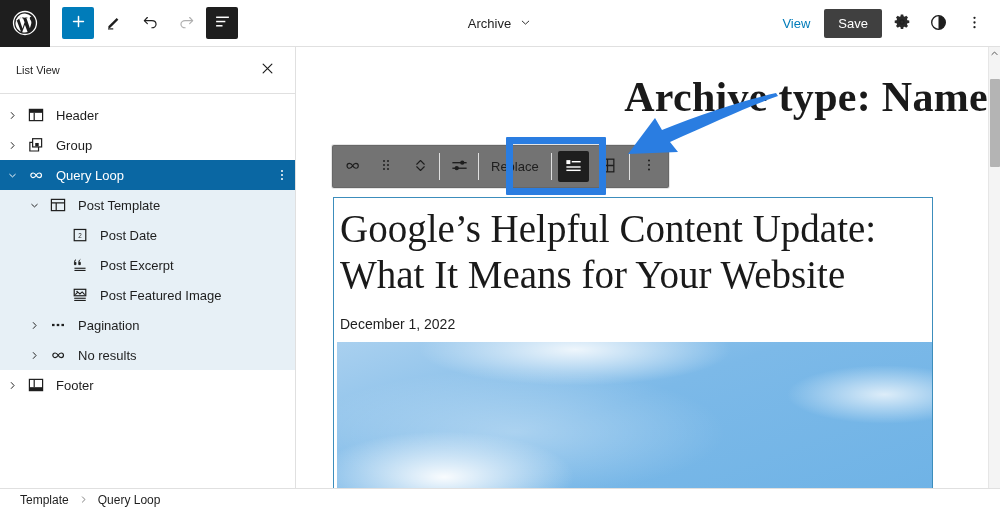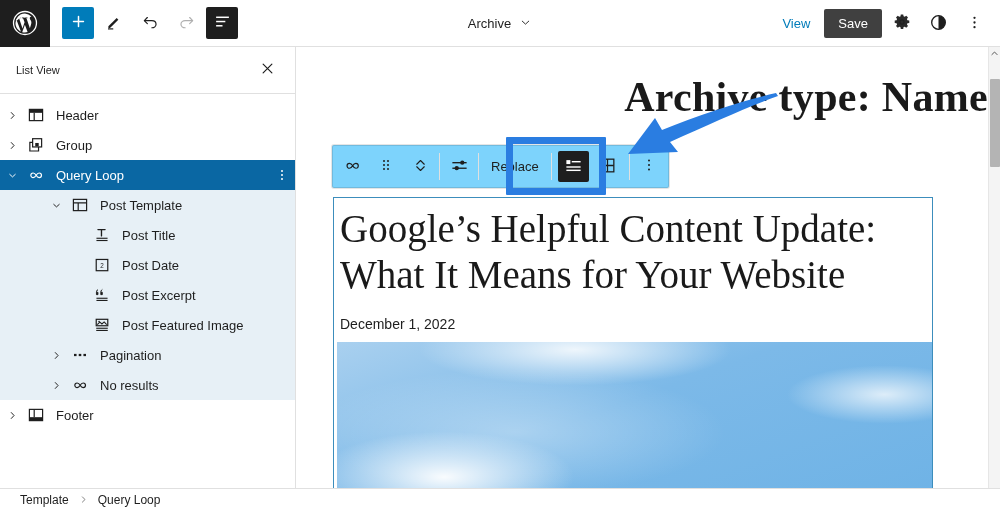--- a/index.html
+++ b/index.html
@@ -74,21 +74,21 @@
     width: 24px; height: 24px; display: flex; align-items: center;
     justify-content: center; cursor: pointer; background: none; border: none;
   }
   .sb-list { flex: 1; padding-top: 6px; overflow: hidden; }
 
   .row {
     display: flex; align-items: center; height: 30px;
     font-size: 13px; color: #1e1e1e; position: relative; cursor: pointer;
   }
   .row.sel { background: #0a67a3; color: #fff; }
-  .row.branch { background: #e7f0f6; padding-left: 22px; }
+  .row.branch { background: #e7f0f6; }
   .chev {
     width: 24px; flex: 0 0 24px; display: flex; align-items: center;
     justify-content: center; font-size: 10px; color: #1e1e1e;
   }
   .row.sel .chev { color: #fff; }
   .ico {
     width: 24px; flex: 0 0 24px; display: flex; align-items: center;
     justify-content: center;
   }
   .lbl { padding-left: 8px; white-space: nowrap; }
@@ -127,21 +127,21 @@
       radial-gradient(ellipse 200px 70px at 18% 90%, rgba(255,255,255,.95), rgba(255,255,255,0) 65%),
       radial-gradient(ellipse 260px 60px at 40% 5%,  rgba(255,255,255,.85), rgba(255,255,255,0) 60%),
       radial-gradient(ellipse 150px 45px at 92% 35%, rgba(255,255,255,.75), rgba(255,255,255,0) 65%),
       radial-gradient(ellipse 300px 90px at 30% 60%, rgba(255,255,255,.35), rgba(255,255,255,0) 70%),
       linear-gradient(160deg, #a9d0ef 0%, #7cb9e8 45%, #6fb3e6 100%);
   }
 
   
   .blocktoolbar {
     position: absolute; left: 332px; top: 145px; height: 43px;
-    background: #7dd3fc; border: 1px solid #1e1e1e22;
+    background: #737373; border: 1px solid #1e1e1e22;
     box-shadow: 0 0 0 1px #0000001a; display: flex; align-items: stretch;
     z-index: 30; border-radius: 2px;
   }
   .bt-group { display: flex; align-items: center; padding: 0 2px; }
   .bt-sep { width: 1px; background: #e0e0e0; margin: 7px 0; }
   .bt-btn {
     width: 34px; height: 41px; display: flex; align-items: center;
     justify-content: center; background: none; border: none; cursor: pointer;
   }
   .bt-text {
@@ -353,31 +353,20 @@
             <path d="M6 9.6l6 5.4 6-5.4" stroke="#1e1e1e" stroke-width="2.1" stroke-linecap="round" stroke-linejoin="round"></path>
             </svg>
           </span>
           <span class="ico">
             <svg width="18" height="18" viewBox="0 0 24 24">
               <rect x="3.2" y="4.5" width="17.6" height="15" fill="none" stroke="#1e1e1e" stroke-width="1.6"></rect>
        <path d="M3.2 9.1h17.6M9.6 9.1v10.4" stroke="#1e1e1e" stroke-width="1.6"></path>
             </svg>
           </span>
           <span class="lbl">Post Template</span>
-        </div>
-        <div class="row branch">
-          <span class="chev" style="margin-left: 44px;"></span>
-          <span class="ico">
-            <svg width="18" height="18" viewBox="0 0 24 24">
-              <path d="M6.6 4.8h9.5M11.3 4.8v8.4" stroke="#1e1e1e" stroke-width="1.8" stroke-linecap="round"></path>
-       <rect x="4.6" y="15.6" width="14.8" height="1.5" fill="#1e1e1e"></rect>
-       <rect x="4.6" y="18.6" width="14.8" height="1.5" fill="#1e1e1e"></rect>
-            </svg>
-          </span>
-          <span class="lbl">Post Title</span>
         </div>
         <div class="row branch">
           <span class="chev" style="margin-left: 44px;"></span>
           <span class="ico">
             <svg width="18" height="18" viewBox="0 0 24 24">
               <rect x="4.3" y="4.6" width="15.4" height="15" fill="none" stroke="#1e1e1e" stroke-width="1.6"></rect>
        <text x="12" y="15.6" font-size="8.4" fill="#1e1e1e" text-anchor="middle" font-family="Liberation Sans, sans-serif">2</text>
             </svg>
           </span>
           <span class="lbl">Post Date</span>

